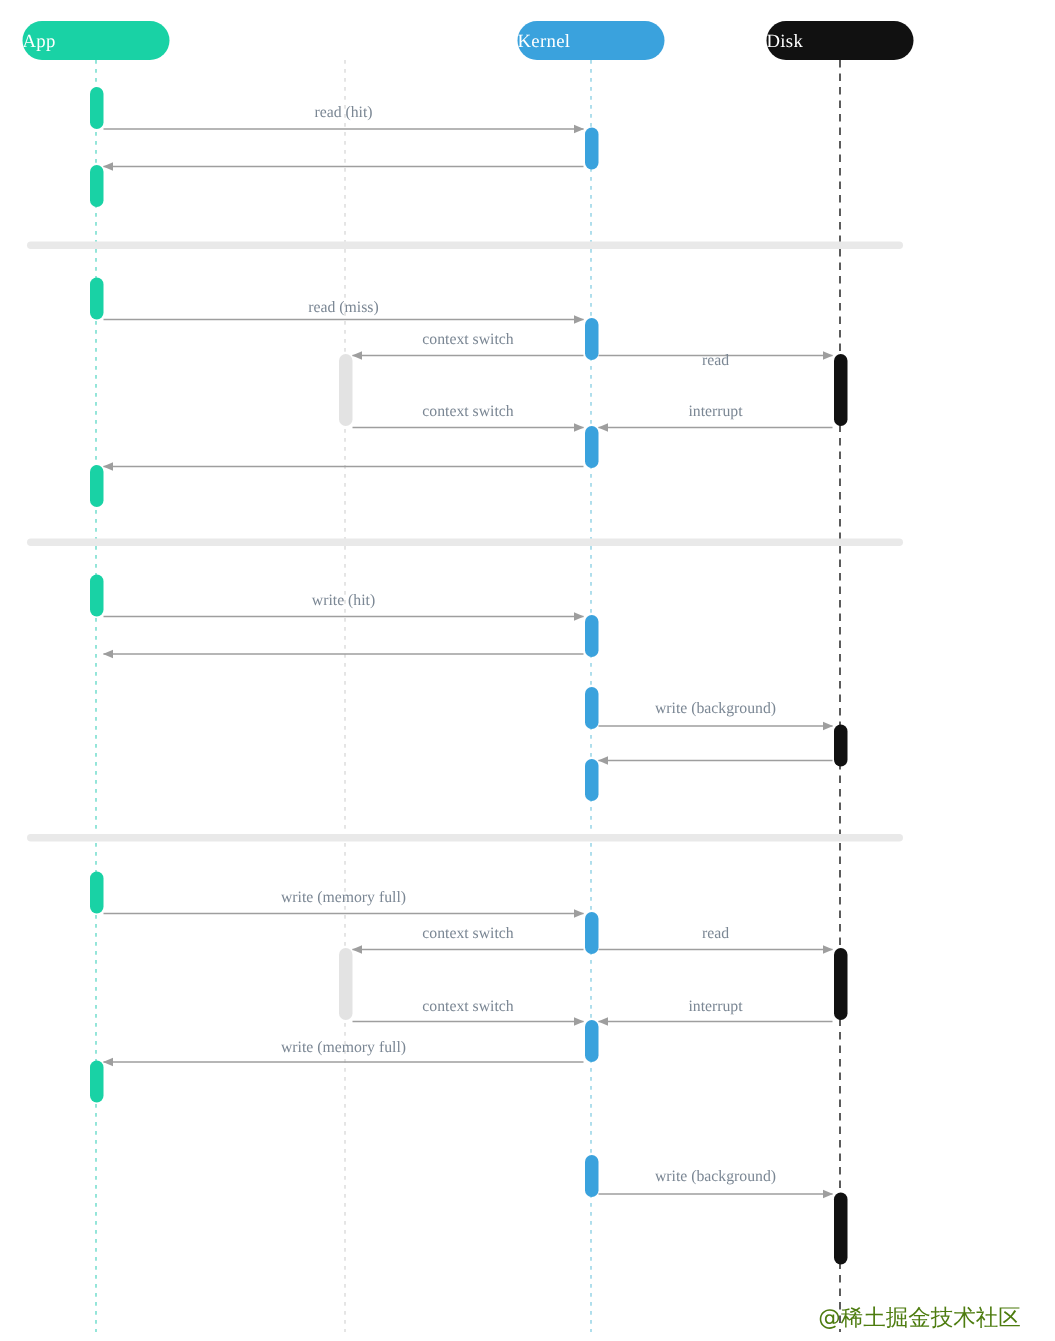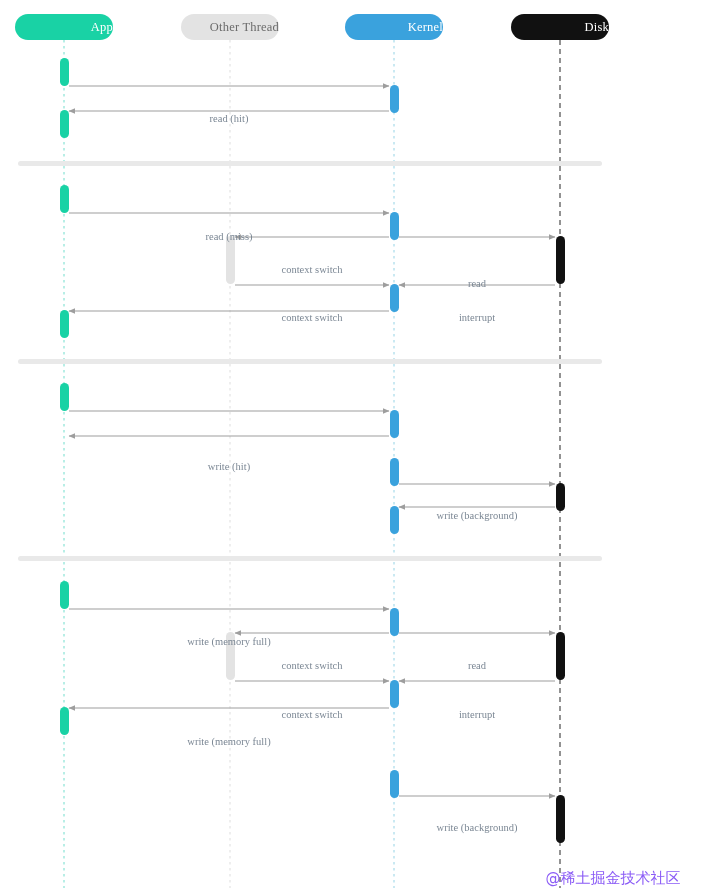--- a/index.html
+++ b/index.html
@@ -25,21 +25,21 @@
     top: 0;
     width: 703px;
     height: 894px;
   }
   
   .participant-head {
     position: absolute;
     height: 26px;
     line-height: 26px;
     border-radius: 13px;
-    text-align: right;
+    text-align: left;
     font-size: 12.5px;
     font-family: "Liberation Serif", "DejaVu Serif", serif;
     letter-spacing: 0.2px;
     box-sizing: border-box;
     white-space: nowrap;
     overflow: hidden;
   }
   
   .section-separator {
     position: absolute;
@@ -55,21 +55,20 @@
   }
   
   .msg-label {
     position: absolute;
     font-size: 10.5px;
     color: #7b8794;
     font-family: "Liberation Serif", "DejaVu Serif", serif;
     white-space: nowrap;
     transform: translateX(-50%);
     text-align: center;
-    margin-top: 43px;
   }
   
   .watermark {
     position: absolute;
     font-size: 15px;
     color: #c8c8c8;
     font-family: "DejaVu Sans", "Liberation Sans", sans-serif;
     white-space: nowrap;
     transform: translateX(-50%);
   }
@@ -140,38 +139,37 @@
       <div class="activation" style="left: 225.5px; top: 632px; height: 48px; background: rgb(227, 227, 227);"></div>
       <div class="activation" style="left: 555.5px; top: 632px; height: 48px; background: rgb(17, 17, 17);"></div>
       <div class="activation" style="left: 389.5px; top: 680px; height: 28px; background: rgb(58, 162, 221);"></div>
       <div class="activation" style="left: 59.5px; top: 707px; height: 28px; background: rgb(25, 210, 165);"></div>
       <div class="activation" style="left: 389.5px; top: 770px; height: 28px; background: rgb(58, 162, 221);"></div>
       <div class="activation" style="left: 555.5px; top: 795px; height: 48px; background: rgb(17, 17, 17);"></div>
     </div>
 
   <div class="layer" id="heads-layer">
       <div class="participant-head" style="left: 15px; top: 14px; width: 98px; background: rgb(25, 210, 165); color: rgb(255, 255, 255);">App</div>
-      <div class="participant-head" style="left: 181px; top: 14px; width: 98px; background: rgb(227, 227, 227); color: rgb(107, 107, 107);">Other Thread</div>
       <div class="participant-head" style="left: 511px; top: 14px; width: 98px; background: rgb(17, 17, 17); color: rgb(255, 255, 255);">Disk</div>
       <div class="participant-head" style="left: 345px; top: 14px; width: 98px; background: rgb(58, 162, 221); color: rgb(255, 255, 255);">Kernel</div>
     </div>
 
   <div class="layer" id="labels-layer">
       <div class="msg-label" style="left: 229px; top: 70px; color: rgb(123, 135, 148);">read (hit)</div>
-      <div class="msg-label" style="left: 229px; top: 188px; color: rgb(123, 135, 148);">read (miss)</div>
+      <div class="msg-label" style="left: 229px; top: 200px; color: rgb(123, 135, 148);">read (miss)</div>
       <div class="msg-label" style="left: 312px; top: 221px; color: rgb(123, 135, 148);">context switch</div>
       <div class="msg-label" style="left: 477px; top: 235px; color: rgb(123, 135, 148);">read</div>
       <div class="msg-label" style="left: 312px; top: 269px; color: rgb(123, 135, 148);">context switch</div>
       <div class="msg-label" style="left: 477px; top: 269px; color: rgb(123, 135, 148);">interrupt</div>
-      <div class="msg-label" style="left: 229px; top: 418px; color: rgb(123, 135, 148);">write (hit)</div>
+      <div class="msg-label" style="left: 229px; top: 395px; color: rgb(123, 135, 148);">write (hit)</div>
       <div class="msg-label" style="left: 477px; top: 467px; color: rgb(123, 135, 148);">write (background)</div>
       <div class="msg-label" style="left: 229px; top: 593px; color: rgb(123, 135, 148);">write (memory full)</div>
       <div class="msg-label" style="left: 312px; top: 617px; color: rgb(123, 135, 148);">context switch</div>
       <div class="msg-label" style="left: 477px; top: 617px; color: rgb(123, 135, 148);">read</div>
       <div class="msg-label" style="left: 312px; top: 666px; color: rgb(123, 135, 148);">context switch</div>
       <div class="msg-label" style="left: 477px; top: 666px; color: rgb(123, 135, 148);">interrupt</div>
       <div class="msg-label" style="left: 229px; top: 693px; color: rgb(123, 135, 148);">write (memory full)</div>
       <div class="msg-label" style="left: 477px; top: 779px; color: rgb(123, 135, 148);">write (background)</div>
     </div>
 
-  <div class="watermark" style="left: 613px; top: 869px; color: #8b5cf6;">@稀土掘金技术社区</div>
+  <div class="watermark" style="left: 613px; top: 869px; color: #4d7c0f;">@稀土掘金技术社区</div>
 
 </div>
 
 </body></html>

